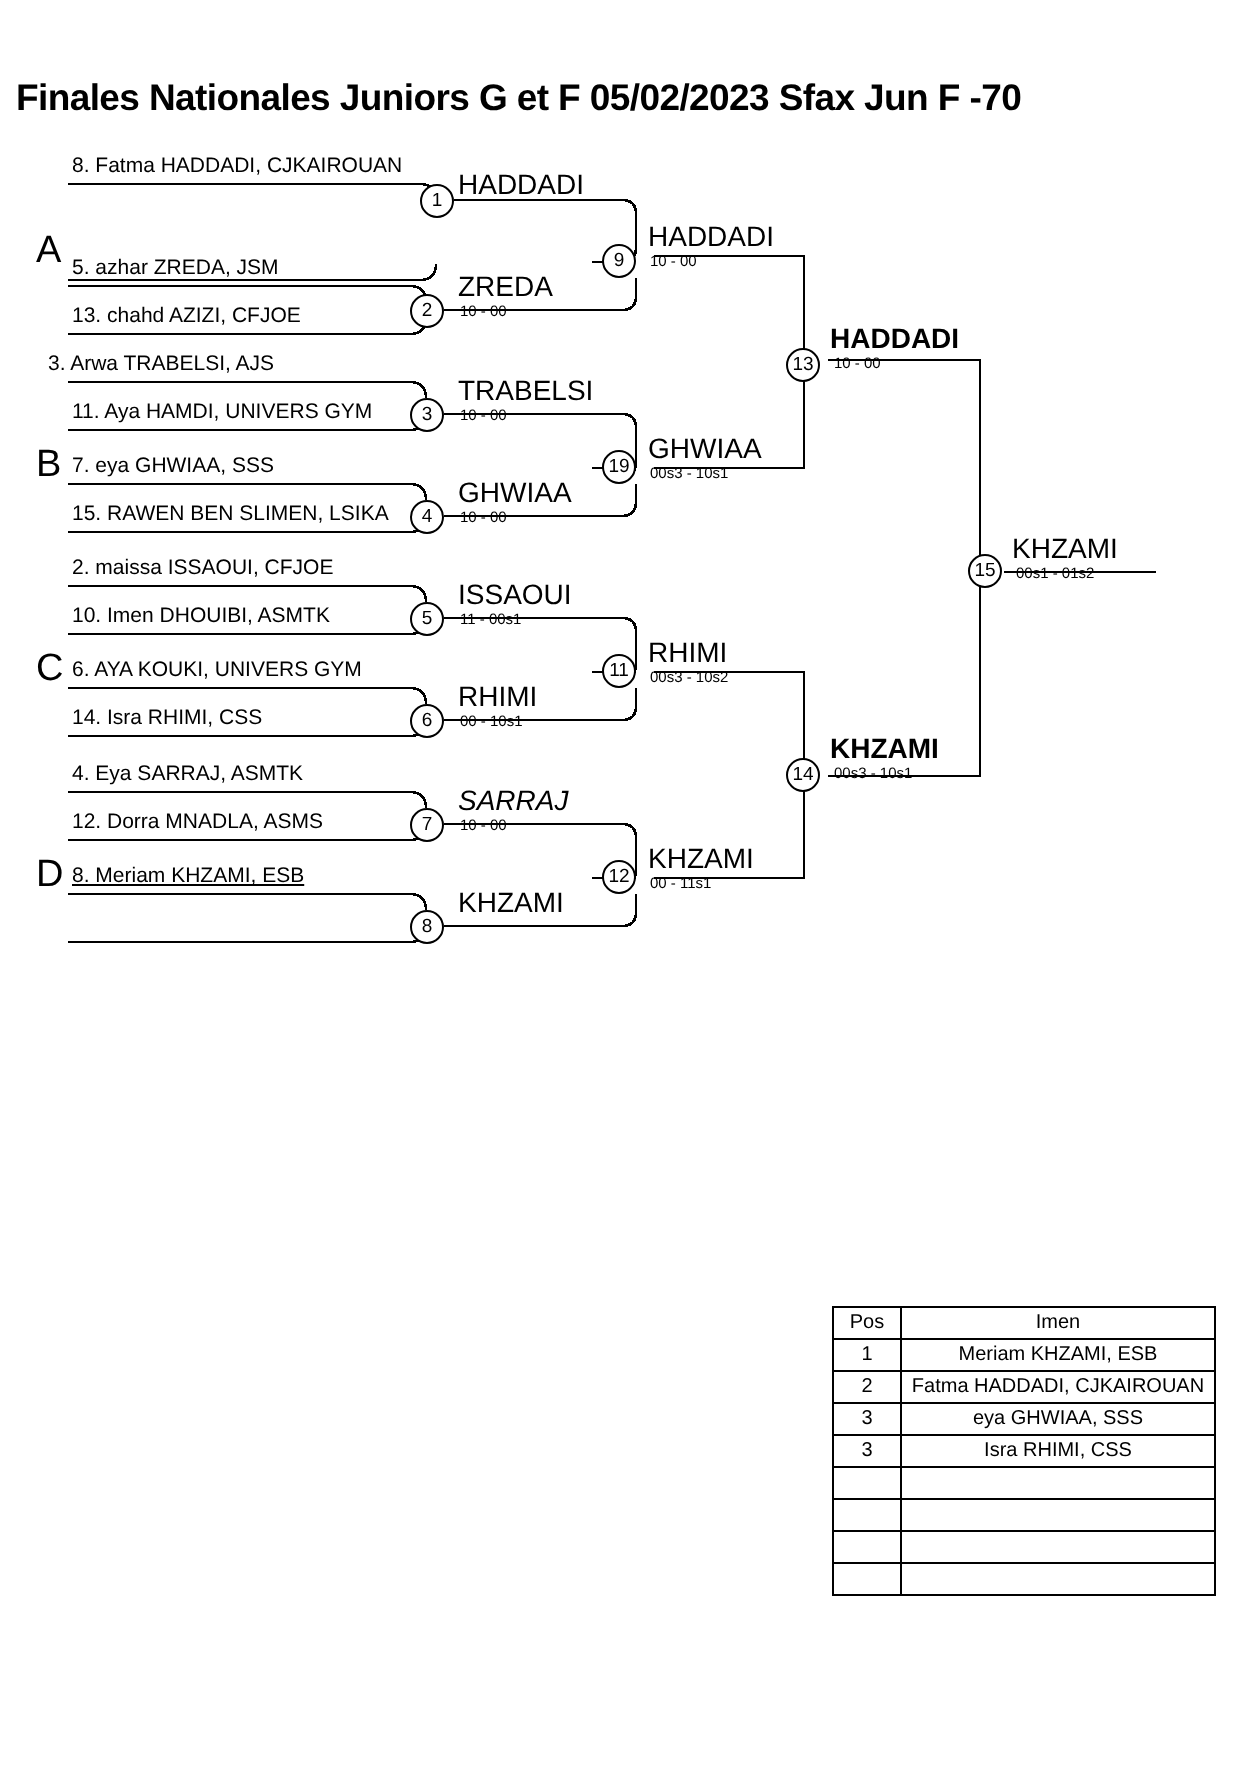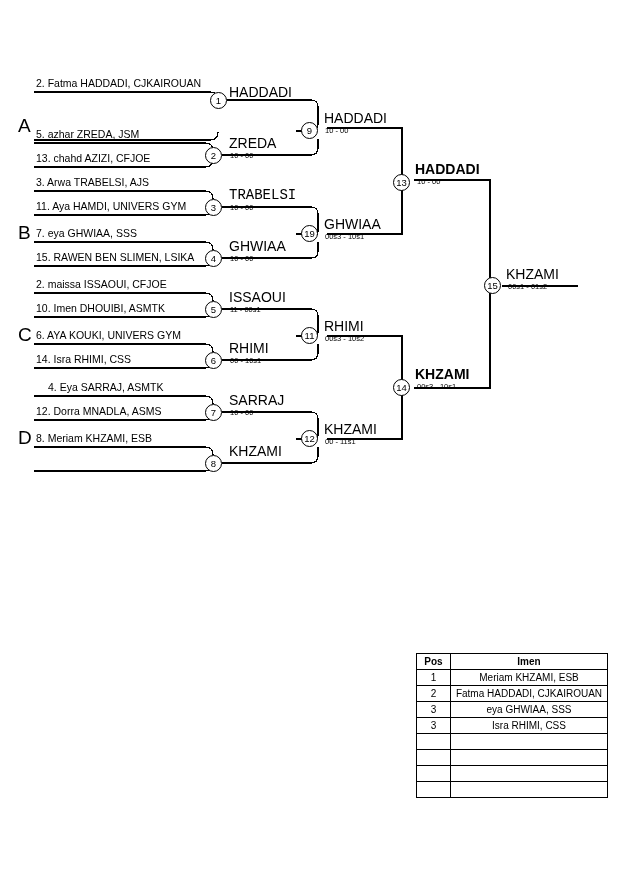--- a/index.html
+++ b/index.html
@@ -62,28 +62,29 @@
     margin-bottom:5px;
   }
   #results-table {
     border-collapse:collapse; width:192px;
     border:1.4px solid #000;
   }
   #results-table th, #results-table td {
     border:1px solid #000; height:16px; font-size:10px;
     padding:0 3px;
   }
-  #results-table th { font-weight:bold; text-align:center; }
+  #results-table th { font-weight:normal; text-align:center; }
   #results-table td.pos { width:34px; text-align:center; }
   #results-table td.name { text-align:center; white-space:nowrap; overflow:hidden; }
 </style>
 </head>
 <body>
 
 <div id="bracket-header">
+  <div id="tournament-title">Finales Nationales Juniors G et F  05/02/2023  Sfax   Jun F -70</div>
 </div>
 
 <div id="bracket">
 
   <svg id="bracket-svg" width="630" height="520">
     <g stroke="#000" stroke-width="1.3" fill="none" shape-rendering="crispEdges">
 
       <path d="M34,92 H210"></path>
       <path d="M34,140 H210"></path>
       <path d="M210,92 Q218,92 218,100"></path>
@@ -159,35 +160,35 @@
 
       <path d="M227,100 H318" stroke="none"></path>
     </g>
   </svg>
 
   <div class="pool-letter" style="left:18px; top:116px;">A</div>
   <div class="pool-letter" style="left:18px; top:223px;">B</div>
   <div class="pool-letter" style="left:18px; top:325px;">C</div>
   <div class="pool-letter" style="left:18px; top:428px;">D</div>
 
-  <div class="entrant" style="left:36px; top:78px;">2. Fatma HADDADI, CJKAIROUAN</div>
+  <div class="entrant" style="left:36px; top:78px;">8. Fatma HADDADI, CJKAIROUAN</div>
   <div class="entrant" style="left:36px; top:126px;"></div>
   <div class="entrant" style="left:36px; top:129px;">5. azhar ZREDA, JSM</div>
   <div class="entrant" style="left:36px; top:153px;">13. chahd AZIZI, CFJOE</div>
-  <div class="entrant" style="left:36px; top:177px;">3. Arwa TRABELSI, AJS</div>
+  <div class="entrant" style="left:24px; top:177px;">3. Arwa TRABELSI, AJS</div>
   <div class="entrant" style="left:36px; top:201px;">11. Aya HAMDI, UNIVERS GYM</div>
   <div class="entrant" style="left:36px; top:228px;">7. eya GHWIAA, SSS</div>
   <div class="entrant" style="left:36px; top:252px;">15. RAWEN BEN SLIMEN, LSIKA</div>
   <div class="entrant" style="left:36px; top:279px;">2. maissa ISSAOUI, CFJOE</div>
   <div class="entrant" style="left:36px; top:303px;">10. Imen DHOUIBI, ASMTK</div>
   <div class="entrant" style="left:36px; top:330px;">6. AYA KOUKI, UNIVERS GYM</div>
   <div class="entrant" style="left:36px; top:354px;">14. Isra RHIMI, CSS</div>
-  <div class="entrant" style="left:48px; top:382px;text-align:right;">4. Eya SARRAJ, ASMTK</div>
+  <div class="entrant" style="left:36px; top:382px;text-align:right;">4. Eya SARRAJ, ASMTK</div>
   <div class="entrant" style="left:36px; top:406px;text-align:center;">12. Dorra MNADLA, ASMS</div>
-  <div class="entrant" style="left:36px; top:433px;">8. Meriam KHZAMI, ESB</div>
+  <div class="entrant" style="left:36px; top:433px;text-decoration:underline;">8. Meriam KHZAMI, ESB</div>
   <div class="entrant" style="left:36px; top:457px;"></div>
 
   <div class="match-num" style="left:210px; top:92px;">1</div>
   <div class="match-num" style="left:205px; top:147px;">2</div>
   <div class="match-num" style="left:205px; top:199px;">3</div>
   <div class="match-num" style="left:205px; top:250px;">4</div>
   <div class="match-num" style="left:205px; top:301px;">5</div>
   <div class="match-num" style="left:205px; top:352px;">6</div>
   <div class="match-num" style="left:205px; top:404px;">7</div>
   <div class="match-num" style="left:205px; top:455px;">8</div>
@@ -198,33 +199,33 @@
   <div class="match-num" style="left:393px; top:174px;">13</div>
   <div class="match-num" style="left:393px; top:379px;">14</div>
   <div class="match-num" style="left:484px; top:277px;">15</div>
 
   <div class="winner" style="left:229px; top:87px;">HADDADI</div>
   <div class="score" style="left:230px; top:101px;"></div>
 
   <div class="winner" style="left:229px; top:138px;">ZREDA</div>
   <div class="score" style="left:230px; top:152px;">10 - 00</div>
 
-  <div class="winner" style="left:229px; top:190px;font-family:Liberation Mono, monospace;">TRABELSI</div>
+  <div class="winner" style="left:229px; top:190px;">TRABELSI</div>
   <div class="score" style="left:230px; top:204px;">10 - 00</div>
 
   <div class="winner" style="left:229px; top:241px;">GHWIAA</div>
   <div class="score" style="left:230px; top:255px;">10 - 00</div>
 
   <div class="winner" style="left:229px; top:292px;">ISSAOUI</div>
   <div class="score" style="left:230px; top:306px;">11 - 00s1</div>
 
   <div class="winner" style="left:229px; top:343px;">RHIMI</div>
   <div class="score" style="left:230px; top:357px;">00 - 10s1</div>
 
-  <div class="winner" style="left:229px; top:395px;">SARRAJ</div>
+  <div class="winner" style="left:229px; top:395px;font-style:italic;">SARRAJ</div>
   <div class="score" style="left:230px; top:409px;">10 - 00</div>
 
   <div class="winner" style="left:229px; top:446px;">KHZAMI</div>
   <div class="score" style="left:230px; top:460px;"></div>
 
   <div class="winner" style="left:324px; top:113px;">HADDADI</div>
   <div class="score" style="left:325px; top:127px;">10 - 00</div>
 
   <div class="winner" style="left:324px; top:219px;">GHWIAA</div>
   <div class="score" style="left:325px; top:233px;">00s3 - 10s1</div>

